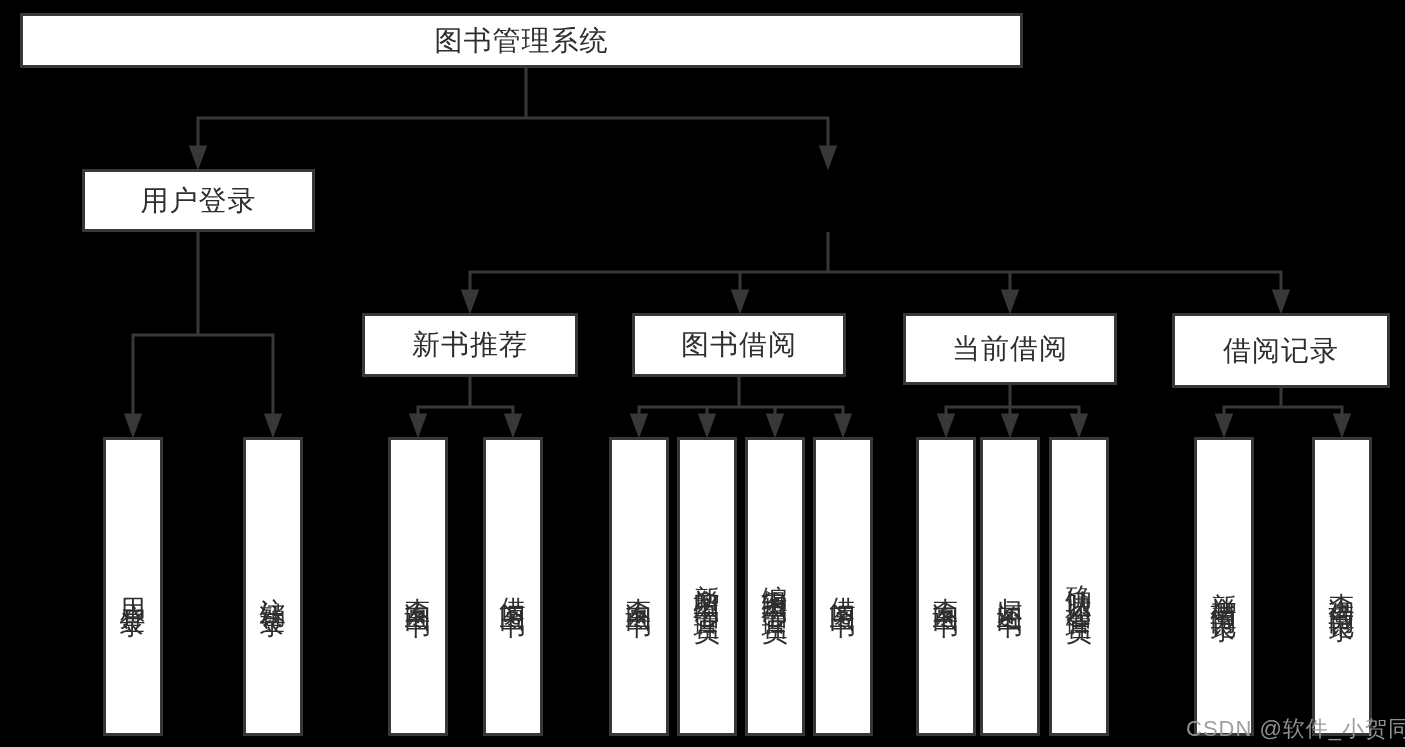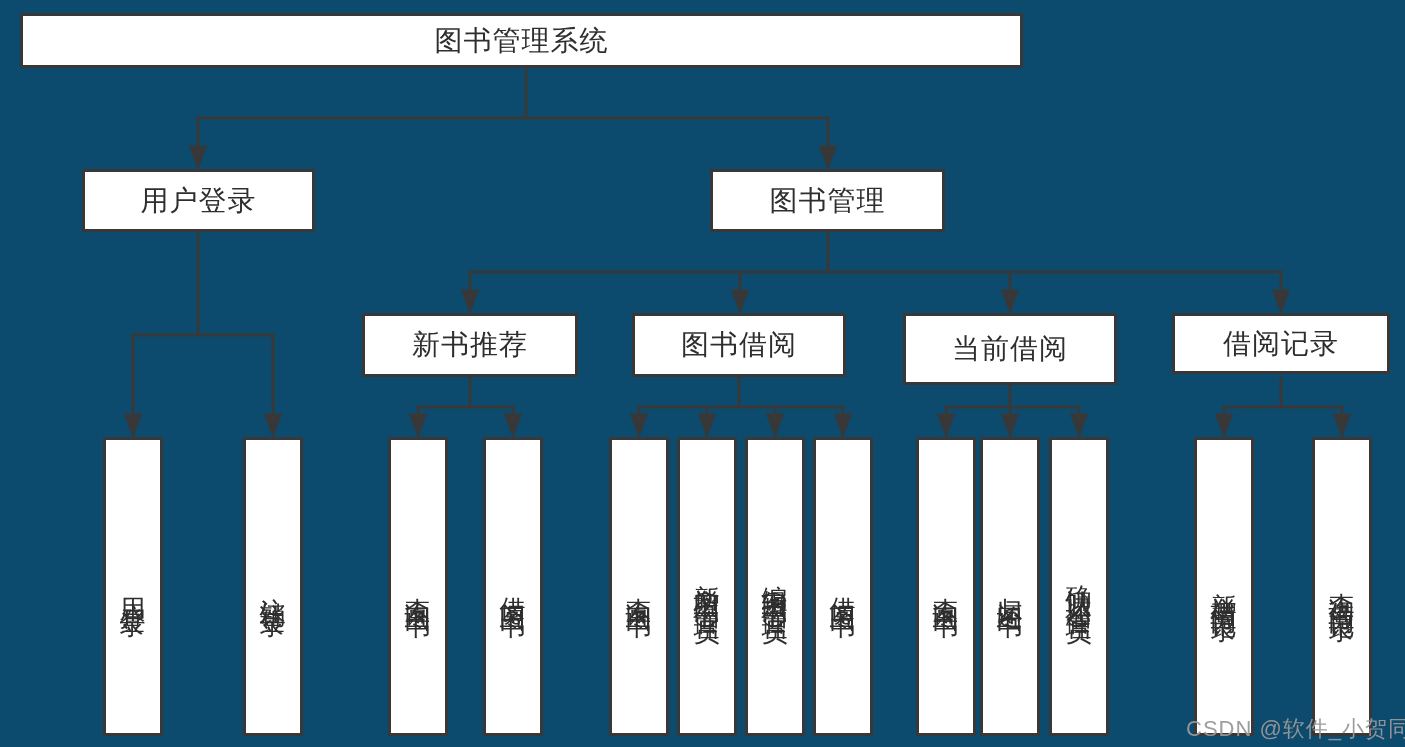--- a/index.html
+++ b/index.html
@@ -4,21 +4,21 @@
 <style>
   html, body {
     margin: 0;
     padding: 0;
     background: #ffffff;
   }
   #canvas {
     position: relative;
     width: 1405px;
     height: 747px;
-    background: #0c4a6e;
+    background: #000000;
     overflow: hidden;
     font-family: "Liberation Sans", "DejaVu Sans", sans-serif;
   }
   #connectors {
     position: absolute;
     left: 0;
     top: 0;
     width: 1405px;
     height: 747px;
   }
@@ -99,26 +99,25 @@
     <g stroke="#383838" stroke-width="3" fill="#383838">
       <path d="M1281 377 V407 M1222.5 407 H1343.5 M1224 407 V420 M1342 407 V420" fill="none"></path>
       <polygon points="1224,434 1217,415 1231,415"></polygon>
       <polygon points="1342,434 1335,415 1349,415"></polygon>
     </g>
   </svg>
 
   <div class="node h-node" style="left:20px; top:13px; width:1003px; height:55px;">图书管理系统</div>
 
   <div class="node h-node" style="left:82px; top:169px; width:233px; height:63px;">用户登录</div>
-  <div class="node h-node" style="left:710px; top:169px; width:235px; height:63px;">图书管理</div>
 
   <div class="node h-node" style="left:362px; top:313px; width:216px; height:64px;">新书推荐</div>
   <div class="node h-node" style="left:632px; top:313px; width:214px; height:64px;">图书借阅</div>
   <div class="node h-node" style="left:903px; top:313px; width:214px; height:72px;">当前借阅</div>
-  <div class="node h-node" style="left:1172px; top:313px; width:218px; height:61px;">借阅记录</div>
+  <div class="node h-node" style="left:1172px; top:313px; width:218px; height:75px;">借阅记录</div>
 
   <div class="node v-node" style="left:103px; top:437px; width:60px; height:299px;">用户登录</div>
   <div class="node v-node" style="left:243px; top:437px; width:60px; height:299px;">注销登录</div>
 
   <div class="node v-node" style="left:388px; top:437px; width:60px; height:299px;">查询图书</div>
   <div class="node v-node" style="left:483px; top:437px; width:60px; height:299px;">借阅图书</div>
 
   <div class="node v-node" style="left:609px; top:437px; width:60px; height:299px;">查询图书</div>
   <div class="node v-node" style="left:677px; top:437px; width:60px; height:299px;">新增图书（管理员）</div>
   <div class="node v-node" style="left:745px; top:437px; width:60px; height:299px;">编辑图书（管理员）</div>

